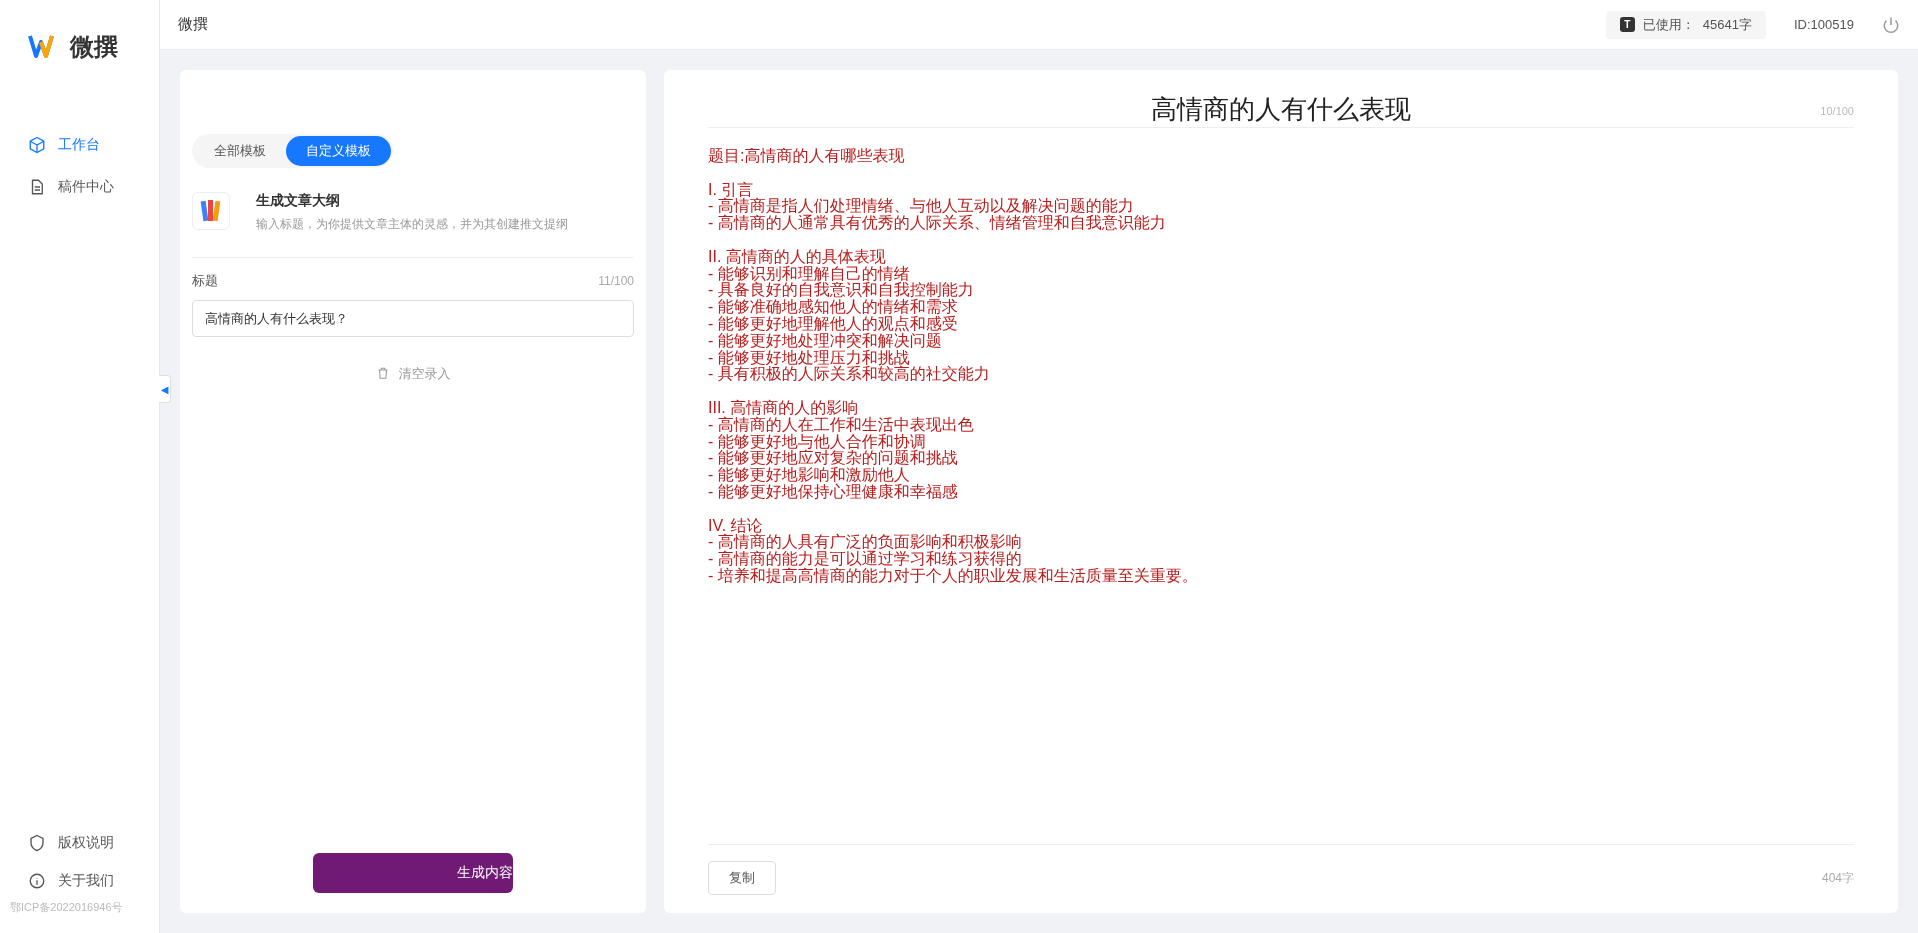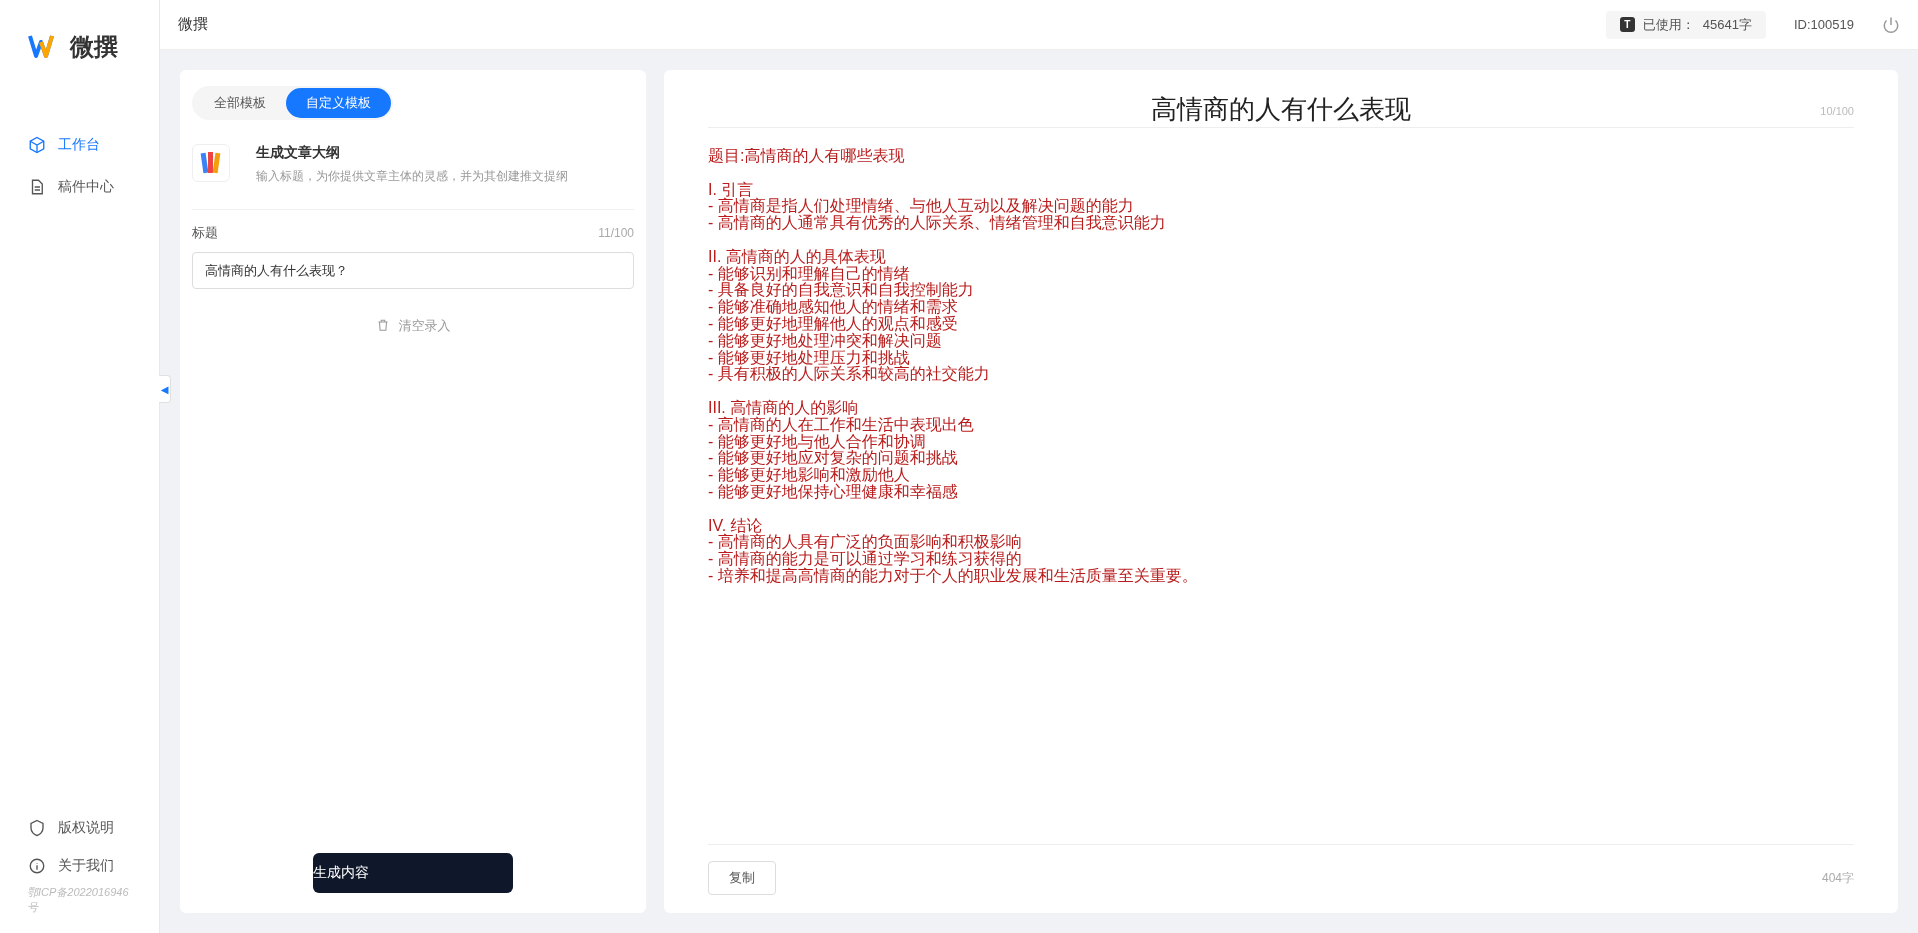--- a/index.html
+++ b/index.html
@@ -56,22 +56,21 @@
       color: #1677ff;
     }
     .nav-item-icon { width: 18px; height: 18px; display: flex; align-items: center; justify-content: center;}
     .sidebar-footer {
       padding: 10px 0 18px;
     }
     .sidebar-footer .nav-item { padding: 10px 28px; }
     .icp {
       font-size: 11px;
       color: #bbb;
-      padding: 0 27px;
-      font-style: italic;
+      padding: 0 10px;
     }
     .collapse-handle {
       position: absolute;
       right: -12px;
       top: 375px;
       width: 12px;
       height: 28px;
       background: #fff;
       border: 1px solid #e0e0e0;
       border-left: none;
@@ -146,20 +145,21 @@
       background: #fff;
       border-radius: 6px;
       display: flex;
       flex-direction: column;
       padding-bottom: 20px;
     }
     .tabs-row {
       padding: 16px 12px 12px;
       display: flex;
       gap: 0;
+      margin-top: 48px;
     }
     .tab-pill-group {
       display: flex;
       background: #f5f5f5;
       border-radius: 20px;
       padding: 2px;
     }
     .tab-pill {
       padding: 6px 20px;
       border-radius: 18px;
@@ -222,27 +222,27 @@
       gap: 9px;
       margin-top: 28px;
       color: #999;
       font-size: 13px;
       cursor: pointer;
     }
     .generate-btn {
       margin: 0 auto;
       width: 200px;
       padding: 11px 0;
-      background: #0f172a;
+      background: #701a75;
       color: #fff;
       border: none;
       border-radius: 6px;
       font-size: 14px;
       cursor: pointer;
-      text-align: left;
+      text-align: right;
     }
 
     .right-panel {
       flex: 1;
       background: #fff;
       border-radius: 6px;
       display: flex;
       flex-direction: column;
       padding: 22px 44px 18px;
     }

